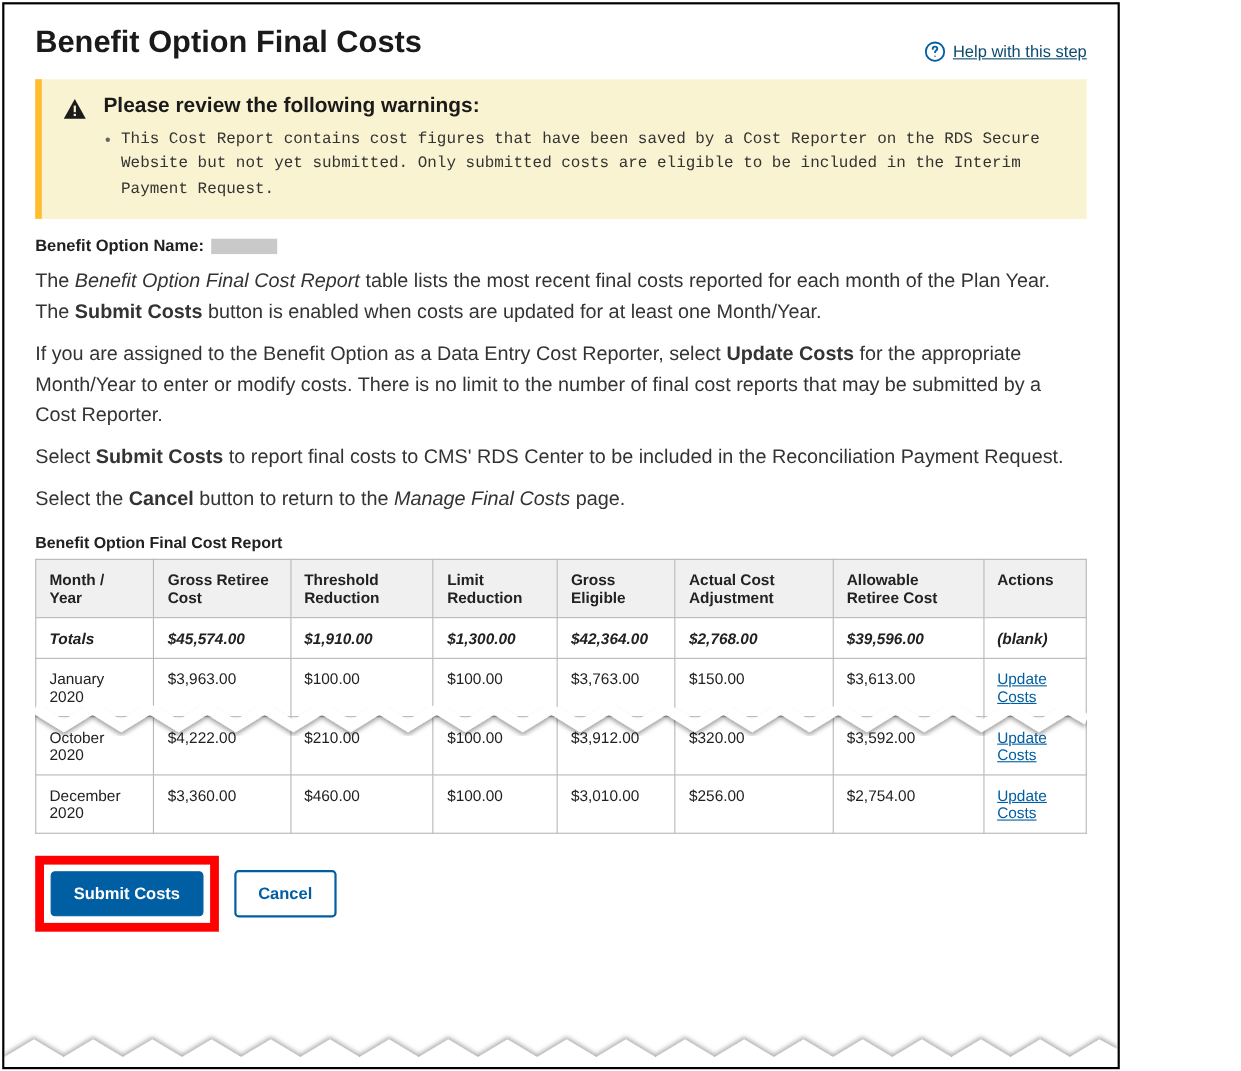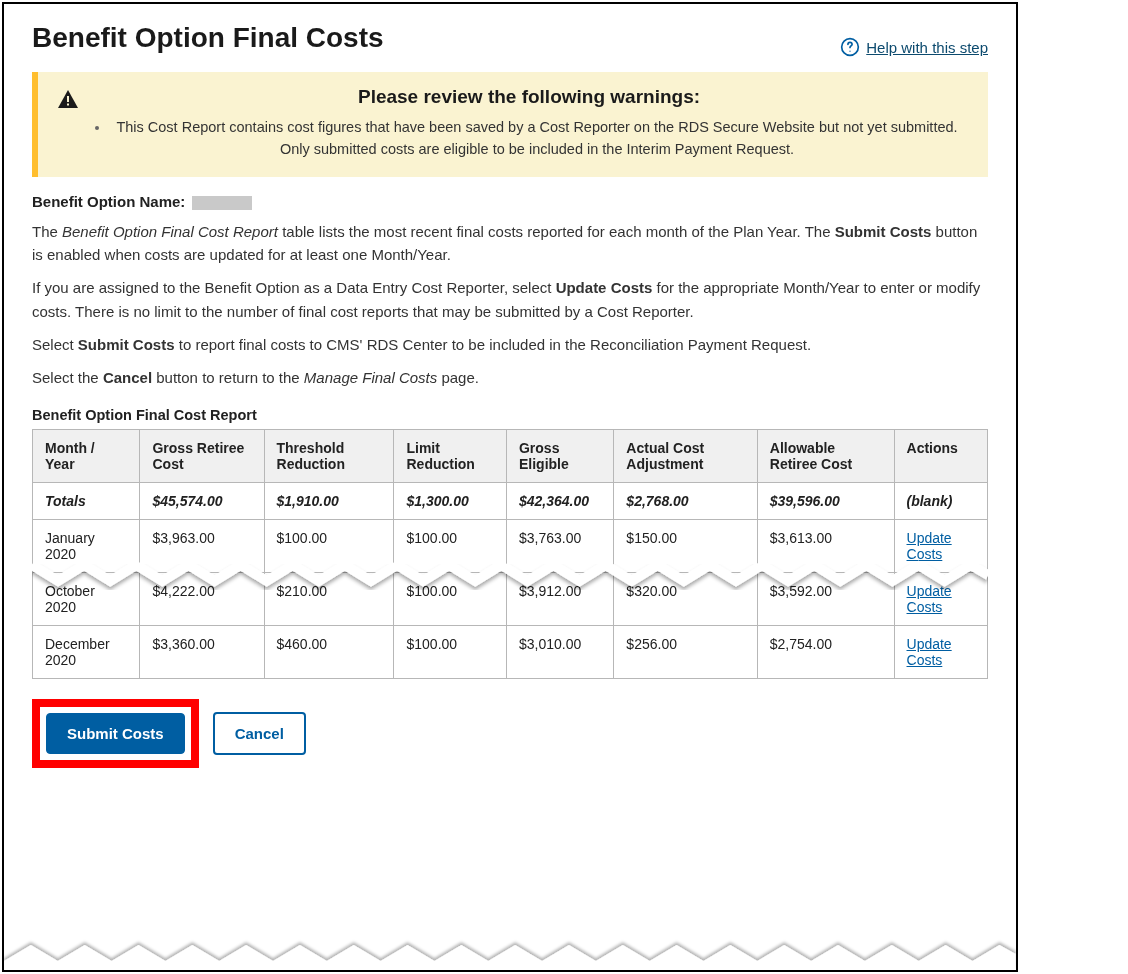--- a/index.html
+++ b/index.html
@@ -40,21 +40,20 @@
     cursor: pointer;
   }
   .help-link svg { flex-shrink:0; }
 
   .alert {
     border-left: 6px solid;
     padding: 14px 24px 14px 18px;
     margin-bottom: 16px;
     display: flex;
     gap: 14px;
-    text-align: center;
   }
   .alert-warning {
     background: #faf3d1;
     border-color: #ffbe2e;
   }
   .alert-success {
     background: #ecf3ec;
     border-color: #00a91c;
   }
   .alert-icon { flex-shrink:0; margin-top:2px; }
@@ -65,21 +64,21 @@
     color: #1a1a1a;
   }
   .alert-list {
     margin: 0;
     padding-left: 16px;
     color: #333;
     font-size: 14.5px;
     line-height: 1.55;
   }
   .alert-list li::marker { color:#666; }
-  .alert-list li { margin-bottom:2px; }
+  .alert-list li { margin-bottom:2px;font-family:Liberation Mono, monospace; }
   .success-wrap {
     position: relative;
     margin-bottom: 14px;
   }
   .success-highlight-box {
     position:absolute;
     left:-10px; top:-8px;
     width: 410px;
     height: 116px;
     border: 8px solid #ff0000;
@@ -93,21 +92,21 @@
   .field-row strong { font-weight:700; }
   .redact {
     display:inline-block;
     width: 60px; height: 14px;
     background: #c9c9c9;
     vertical-align: middle;
     margin-left:2px;
   }
 
   p.body-text {
-    font-size: 15px;
+    font-size: 18px;
     line-height: 1.55;
     color: #333;
     margin: 10px 0;
   }
   p.body-text em { font-style: italic; }
   p.body-text strong { font-weight:700; }
 
   .table-caption {
     font-weight:700;
     font-size:14.5px;

